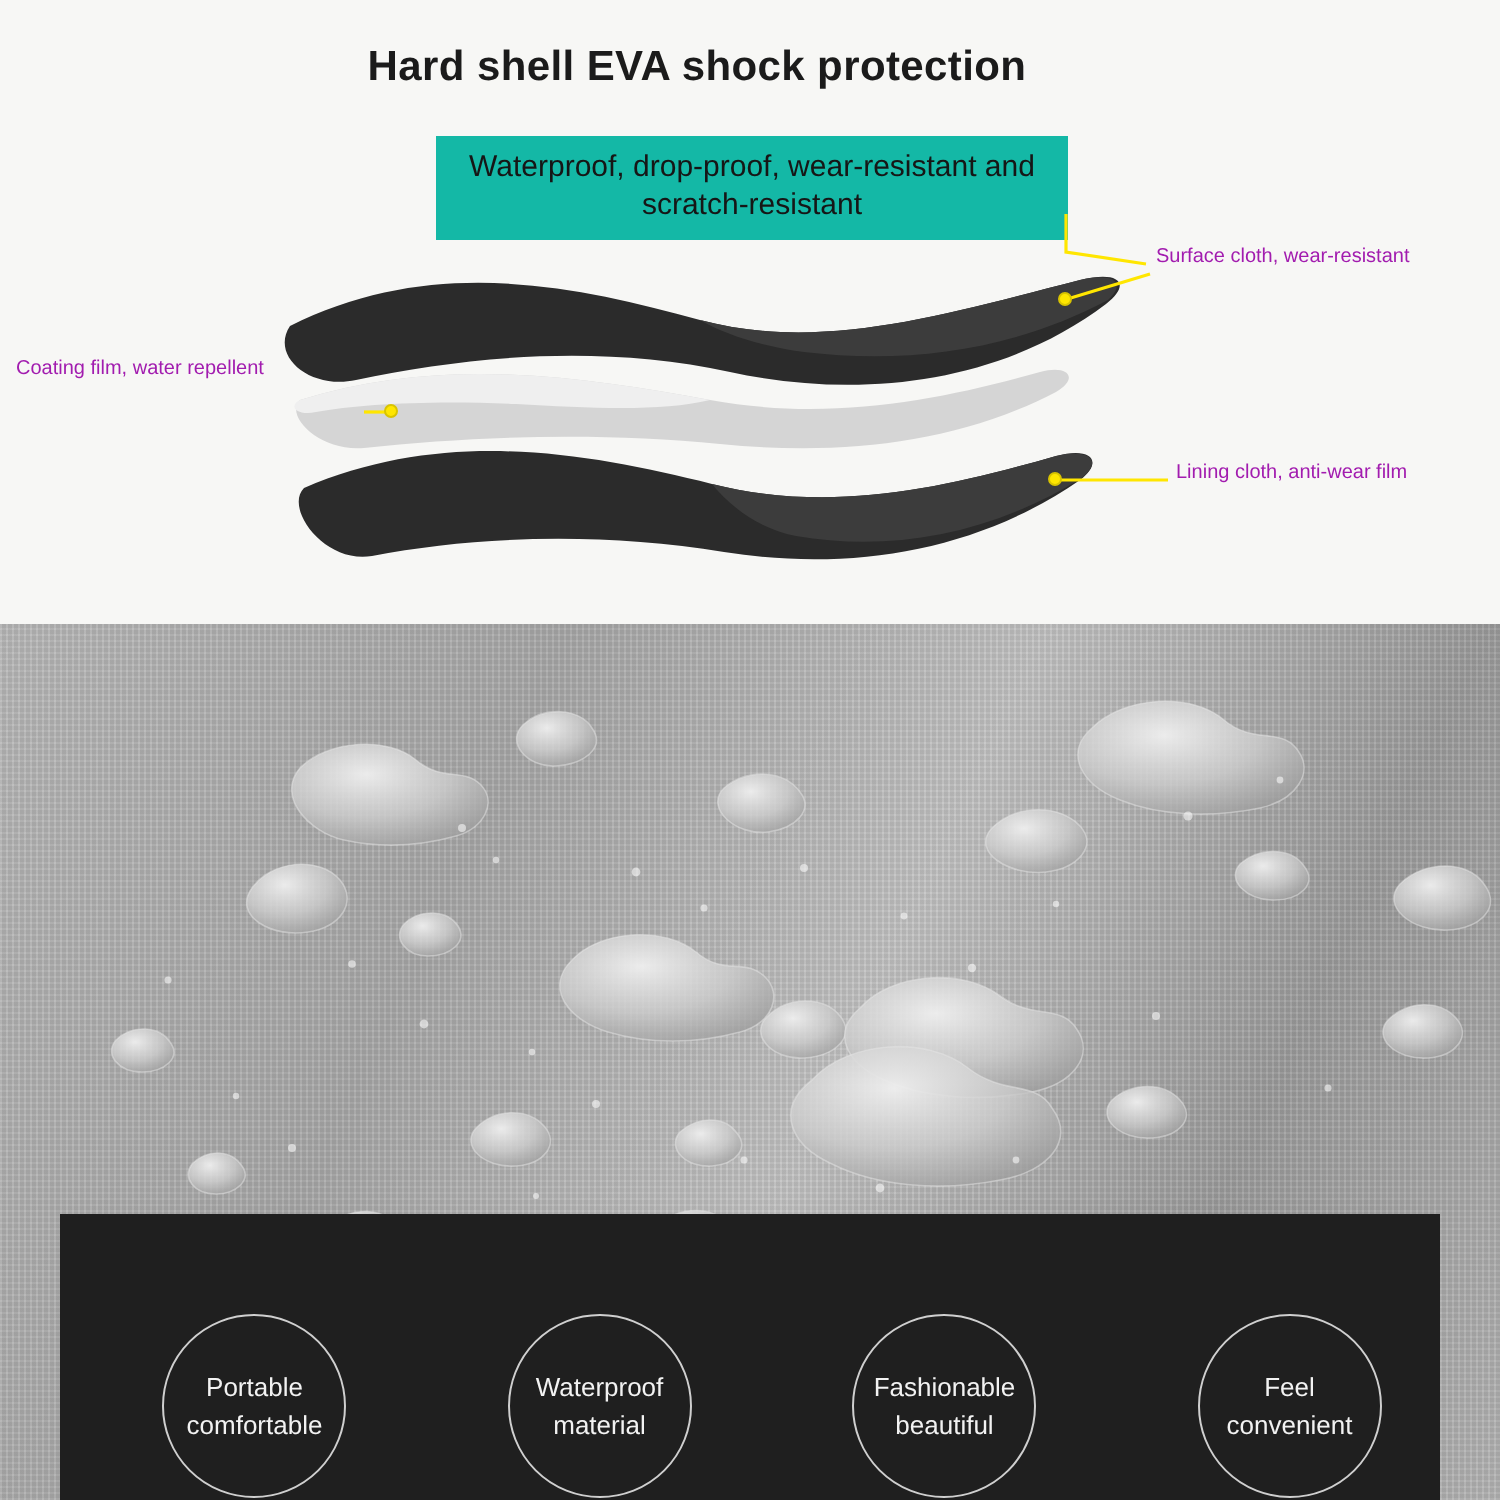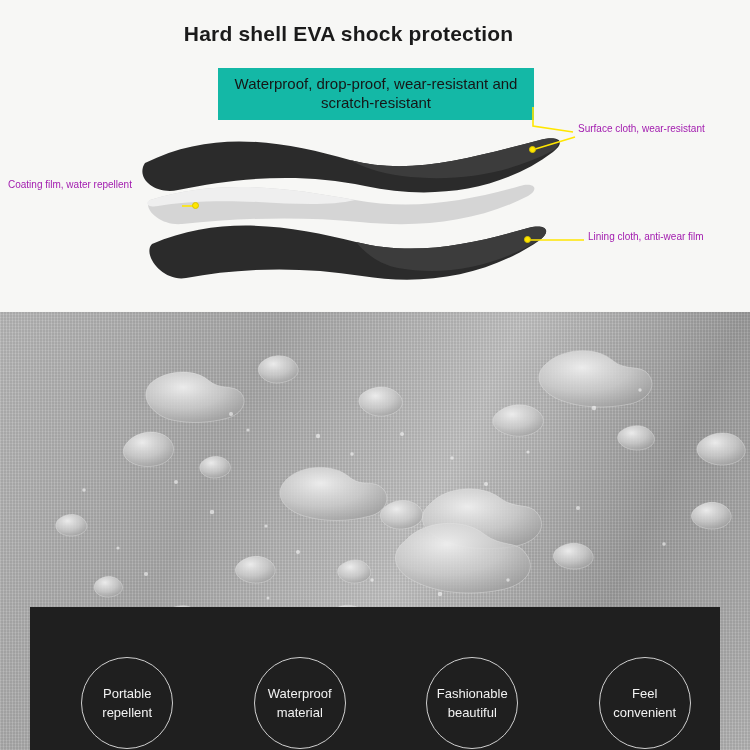--- a/index.html
+++ b/index.html
@@ -236,21 +236,21 @@
         <circle cx="396" cy="312" r="1.7"></circle>
           <circle cx="268" cy="286" r="1.5"></circle>
       </g>
     </svg>
   </div>
 
   <div class="panel-features">
     <div class="features-row">
       <div class="feature-circle">
         <span>Portable</span>
-        <span>repellent</span>
+        <span>comfortable</span>
       </div>
       <div class="feature-circle">
         <span>Waterproof</span>
         <span>material</span>
       </div>
       <div class="feature-circle">
         <span>Fashionable</span>
         <span>beautiful</span>
       </div>
       <div class="feature-circle">

